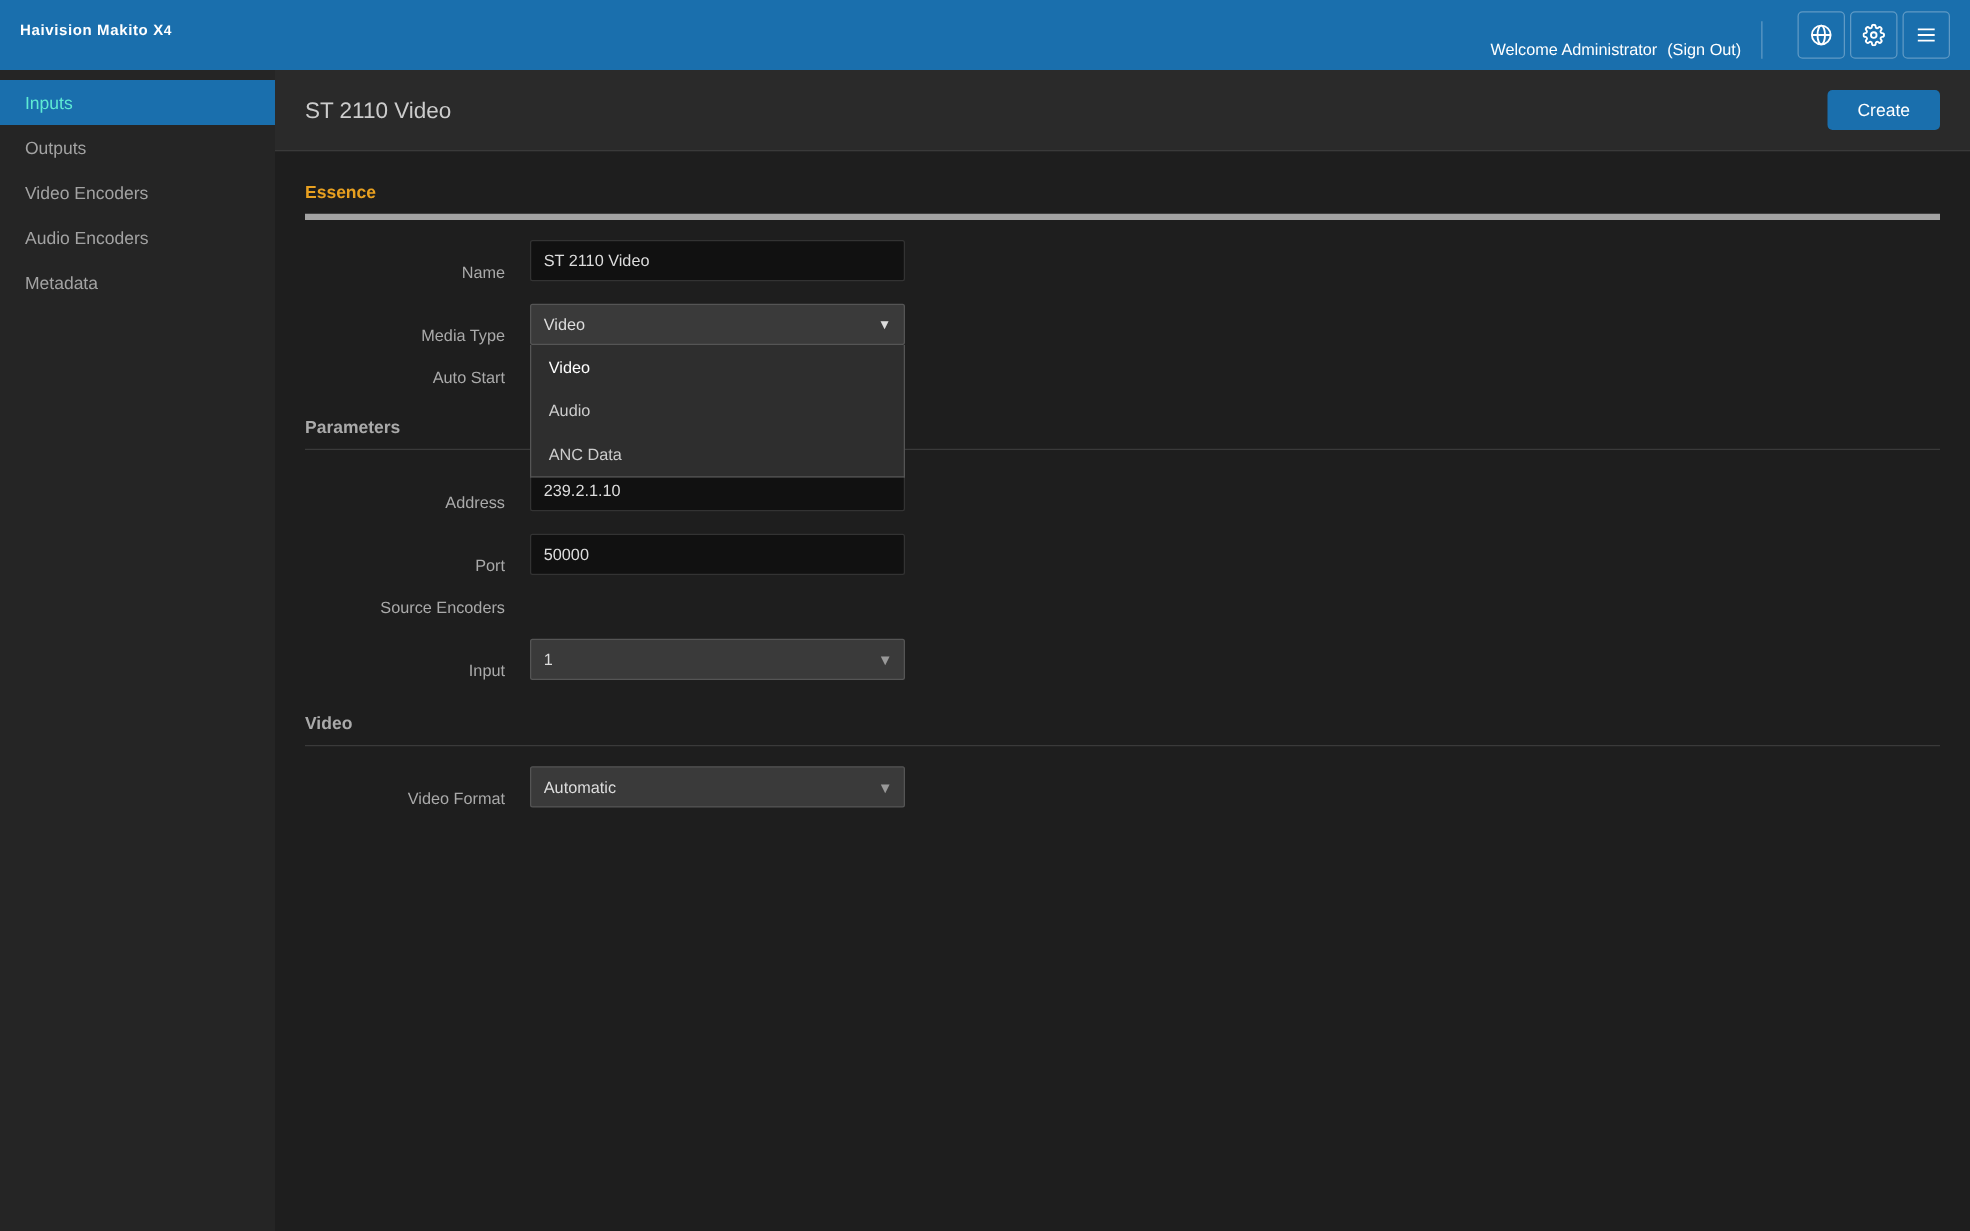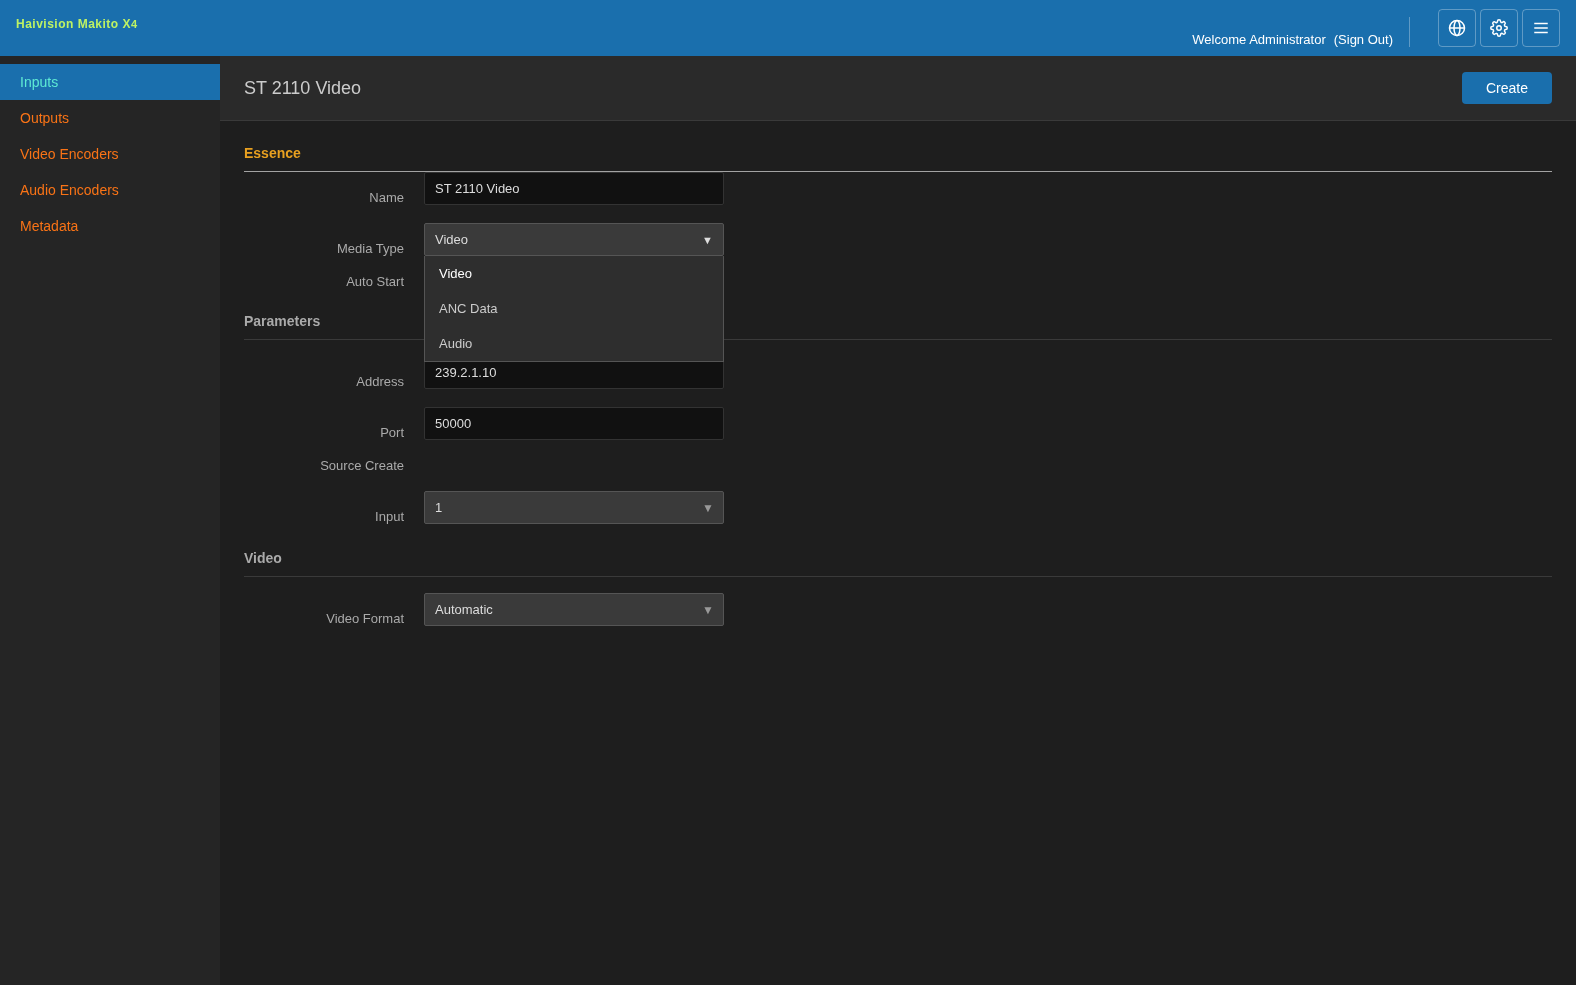--- a/index.html
+++ b/index.html
@@ -16,21 +16,21 @@
     
     .topnav {
       background: #1a6fad;
       height: 56px;
       display: flex;
       align-items: center;
       padding: 0 16px;
       justify-content: space-between;
     }
     .topnav-logo {
-      color: #bef264;
+      color: #ffffff;
       font-size: 18px;
       font-weight: bold;
       letter-spacing: 0.5px;
       text-align: center;
     }
     .topnav-logo span {
       font-size: 12px;
       vertical-align: super;
     }
     .topnav-right {
@@ -69,21 +69,21 @@
     
     .sidebar {
       width: 220px;
       background: #252525;
       padding-top: 8px;
       flex-shrink: 0;
     }
     .sidebar-item {
       padding: 10px 20px;
       cursor: pointer;
-      color: #f97316;
+      color: #a3a3a3;
       font-size: 14px;
     }
     .sidebar-item.active {
       background: #1a6fad;
       color: #5eead4;
     }
 
     
     .main-content {
       flex: 1;
@@ -120,21 +120,22 @@
     
     .form-container {
       padding: 16px 24px;
     }
 
     .section-title {
       color: #e8a020;
       font-size: 14px;
       font-weight: 600;
       padding: 8px 0 10px 0;
-      border-bottom: 1px solid #a3a3a3;
+      border-bottom: 5px solid #a3a3a3;
+      margin-bottom: 16px;
     }
     .section-title-gray {
       color: #aaa;
       font-size: 14px;
       font-weight: 700;
       padding: 8px 0 10px 0;
       border-bottom: 1px solid #3a3a3a;
       margin-bottom: 16px;
     }
 
@@ -299,22 +300,22 @@
 
       <div class="form-row">
         <label class="form-label">Media Type</label>
         <div class="dropdown-open-container">
           <div class="dropdown-display">
             <span>Video</span>
             <span style="font-size:11px;">▼</span>
           </div>
           <div class="dropdown-list">
             <div class="dropdown-list-item selected">Video</div>
+            <div class="dropdown-list-item">Audio</div>
             <div class="dropdown-list-item">ANC Data</div>
-            <div class="dropdown-list-item">Audio</div>
           </div>
         </div>
       </div>
 
       <div class="form-row" style="margin-bottom:8px;">
         <label class="form-label">Auto Start</label>
         <div style="width:300px;"></div>
       </div>
 
       <div class="section-title-gray" style="margin-top:16px;">Parameters</div>
@@ -324,21 +325,21 @@
         <input class="form-control" type="text" value="239.2.1.10" style="">
       </div>
 
       <div class="form-row">
         <label class="form-label">Port</label>
         <input class="form-control" type="text" value="50000" style="">
       </div>
 
 
       <div class="form-row">
-        <label class="form-label">Source Create</label>
+        <label class="form-label">Source Encoders</label>
       </div>
 
       <div class="form-row">
         <label class="form-label">Input</label>
         <div class="dropdown-wrapper">
           <select class="dropdown-select">
             <option value="1">1</option>
             <option value="2">2</option>
             <option value="3">3</option>
             <option value="4">4</option>

